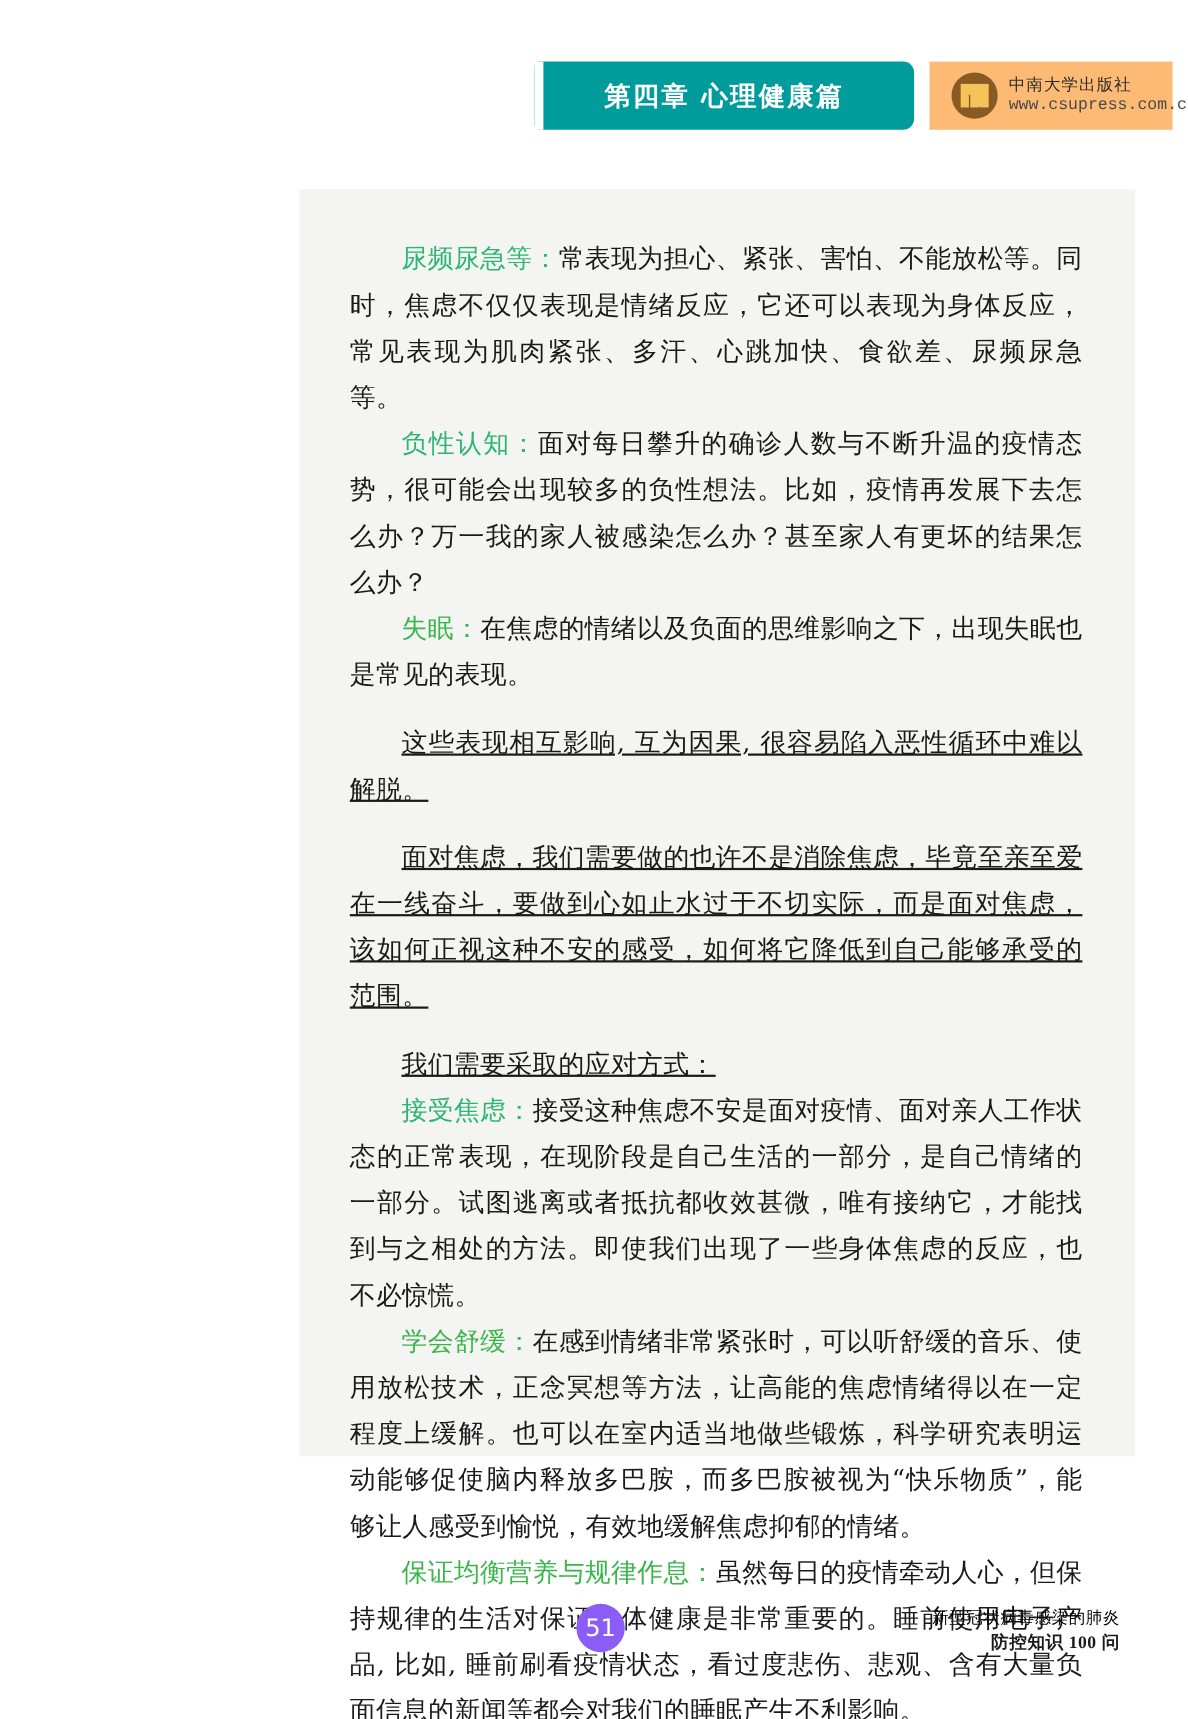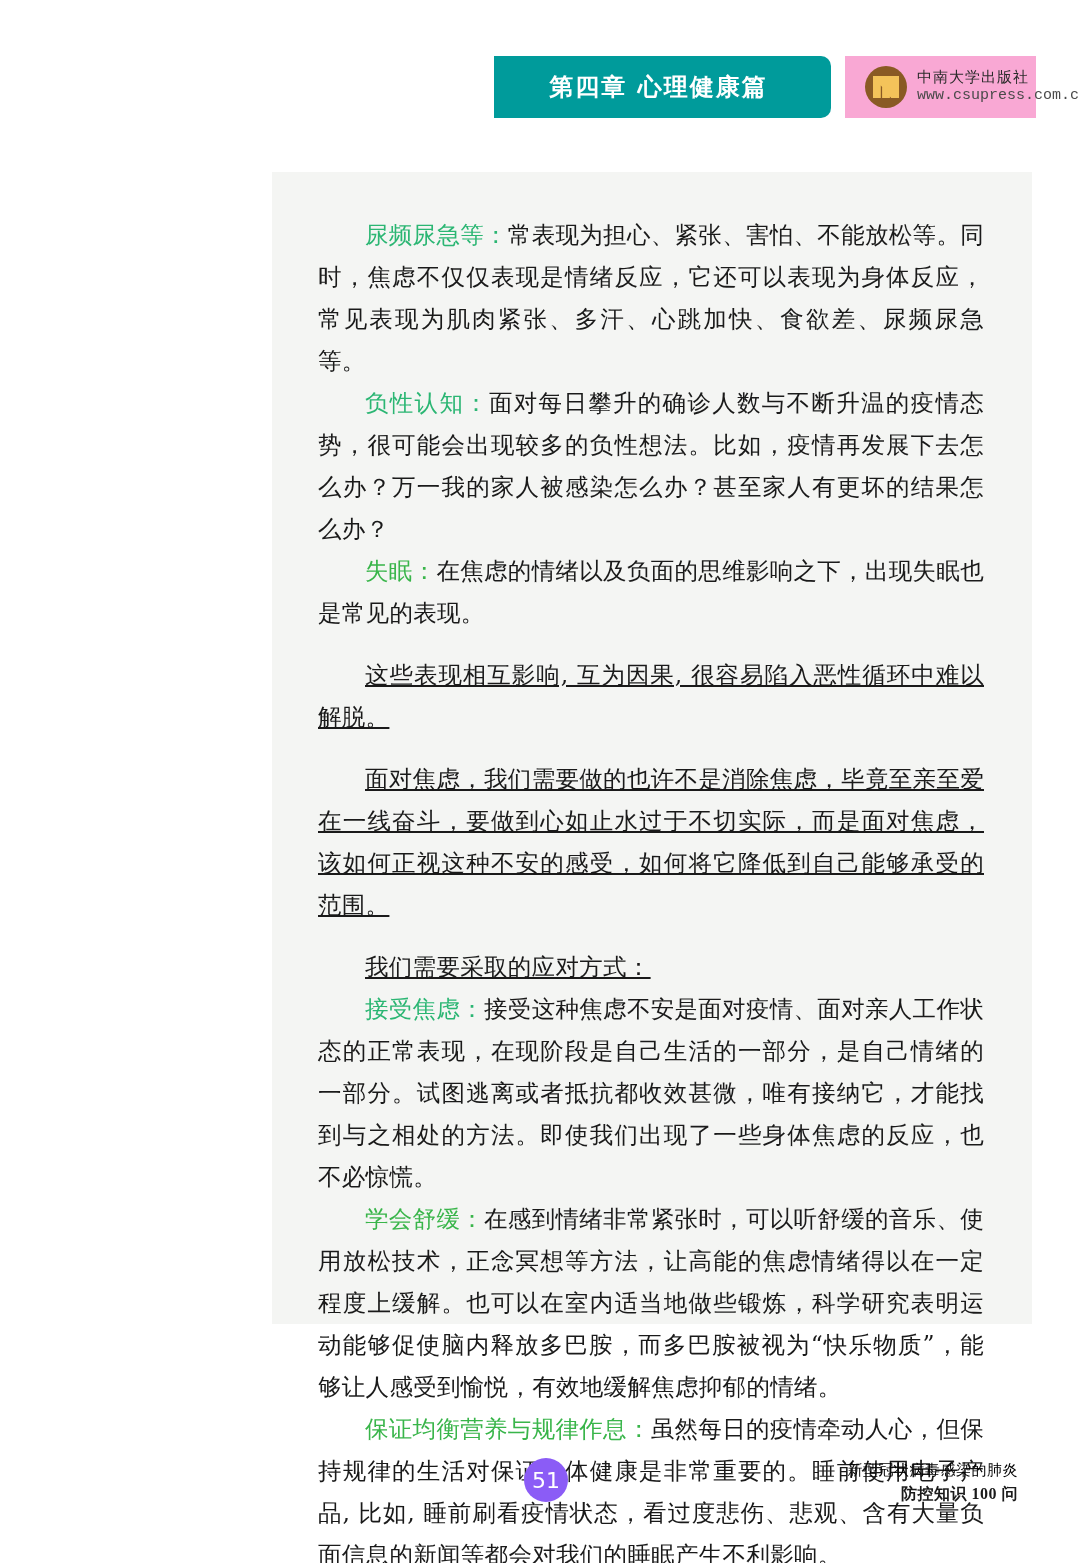--- a/index.html
+++ b/index.html
@@ -48,23 +48,23 @@
     color: #ffffff;
     font-size: 24px;
     font-weight: bold;
     letter-spacing: 2px;
     font-family: "DejaVu Serif", "Liberation Serif", serif;
   }
   .publisher-box {
     position: absolute;
     left: 845px;
     top: 0;
-    width: 191px;
-    height: 62px;
-    background: #f9a8d4;
+    width: 221px;
+    height: 62px;
+    background: #fdba74;
     display: flex;
     align-items: center;
     padding-left: 20px;
     box-sizing: border-box;
   }
   .publisher-logo {
     width: 42px;
     height: 42px;
     border-radius: 50%;
     background: #8a5a24;

